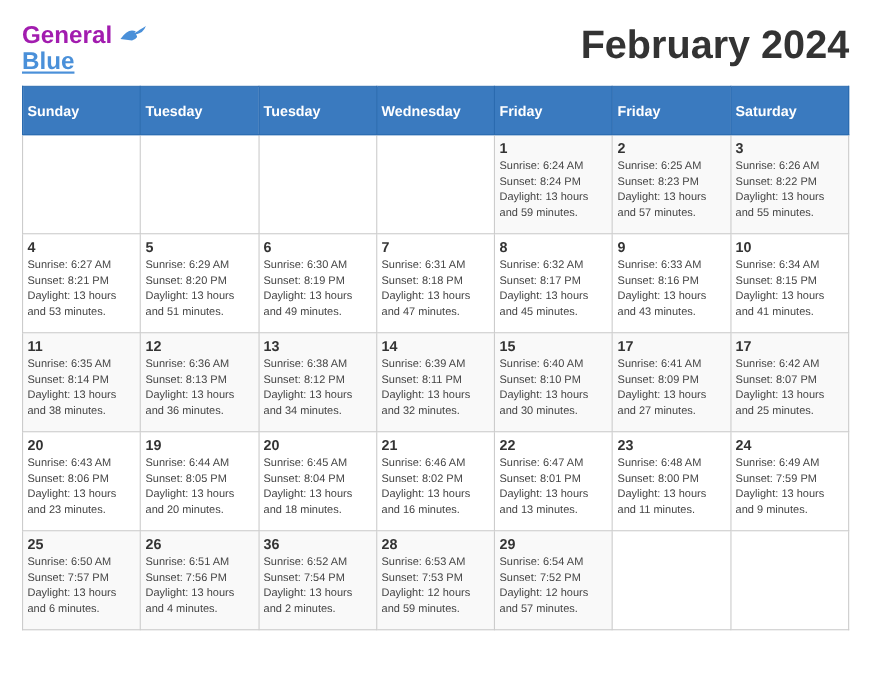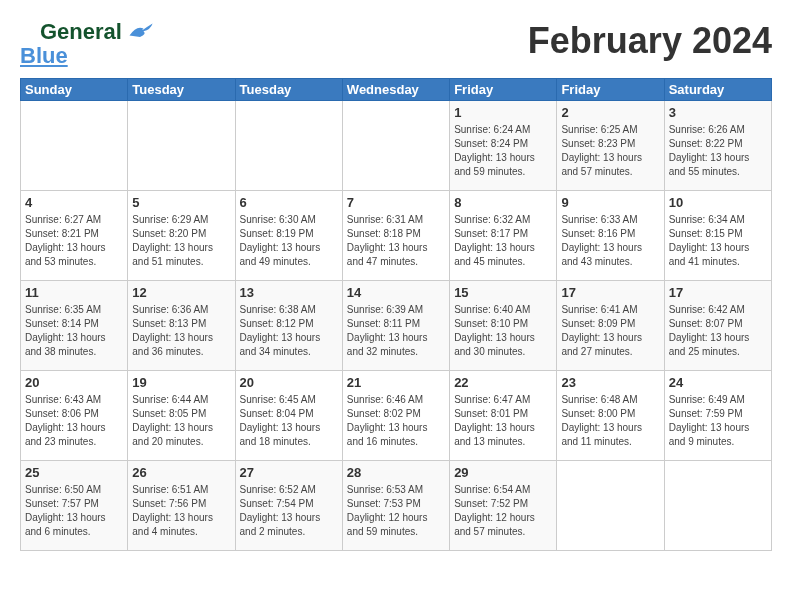--- a/index.html
+++ b/index.html
@@ -21,22 +21,21 @@
       align-items: center;
       gap: 4px;
     }
     .logo-text {
       font-size: 22px;
       font-weight: bold;
       color: #333;
       line-height: 1.1;
     }
     .logo-text span {
-      color: #14532d;
-      margin-left: 20px;
+      color: #a21caf;
     }
     .logo-bird {
       width: 28px;
       height: 24px;
     }
     .title-section {
       text-align: right;
     }
     .main-title {
       font-size: 36px;
@@ -48,21 +47,21 @@
       color: #555;
     }
     .calendar {
       width: 100%;
       border-collapse: collapse;
       font-size: 11px;
     }
     .calendar thead th {
       background-color: #3a7abf;
       color: #fff;
-      padding: 3px 4px;
+      padding: 14px 4px;
       text-align: left;
       font-size: 13px;
       font-weight: bold;
       border: 1px solid #2a6aaf;
     }
     .calendar tbody td {
       border: 1px solid #ccc;
       vertical-align: top;
       padding: 4px;
       width: 107px;
@@ -233,21 +232,21 @@
       <tr>
         <td>
           <div class="day-number">25</div>
           <div class="day-info">Sunrise: 6:50 AM<br>Sunset: 7:57 PM<br>Daylight: 13 hours<br>and 6 minutes.</div>
         </td>
         <td>
           <div class="day-number">26</div>
           <div class="day-info">Sunrise: 6:51 AM<br>Sunset: 7:56 PM<br>Daylight: 13 hours<br>and 4 minutes.</div>
         </td>
         <td>
-          <div class="day-number">27</div>
+          <div class="day-number">36</div>
           <div class="day-info">Sunrise: 6:52 AM<br>Sunset: 7:54 PM<br>Daylight: 13 hours<br>and 2 minutes.</div>
         </td>
         <td>
           <div class="day-number">28</div>
           <div class="day-info">Sunrise: 6:53 AM<br>Sunset: 7:53 PM<br>Daylight: 12 hours<br>and 59 minutes.</div>
         </td>
         <td>
           <div class="day-number">29</div>
           <div class="day-info">Sunrise: 6:54 AM<br>Sunset: 7:52 PM<br>Daylight: 12 hours<br>and 57 minutes.</div>
         </td>

